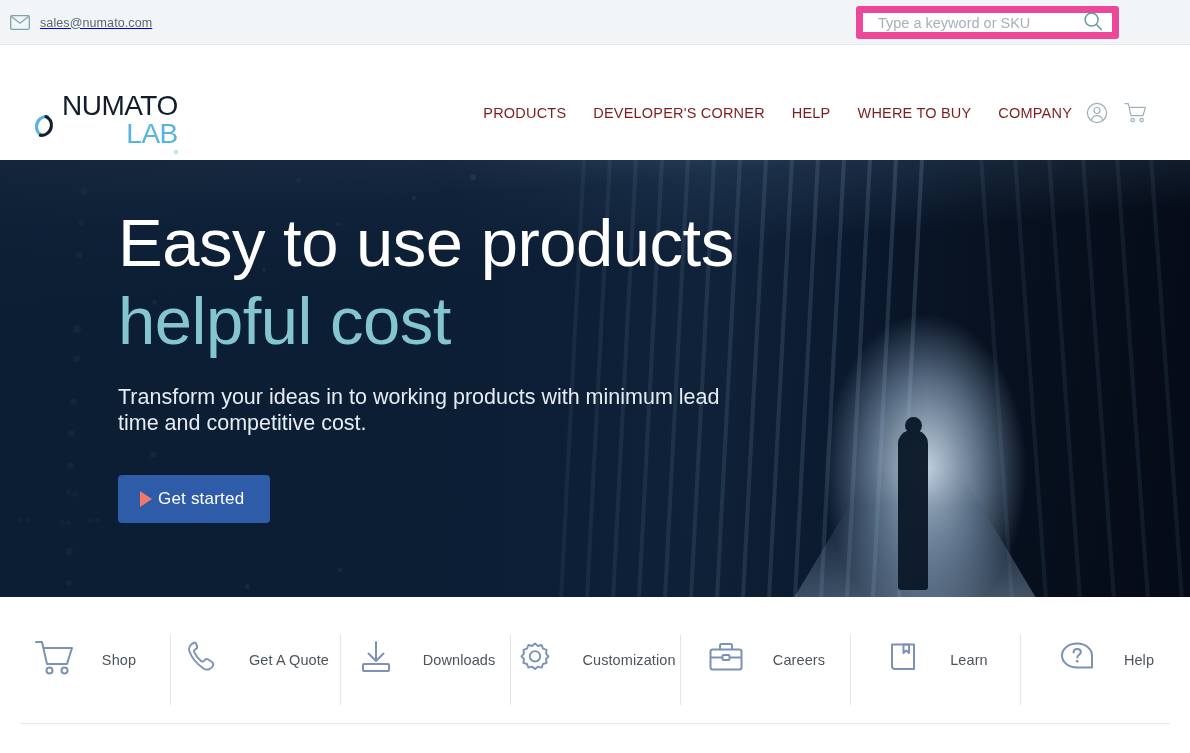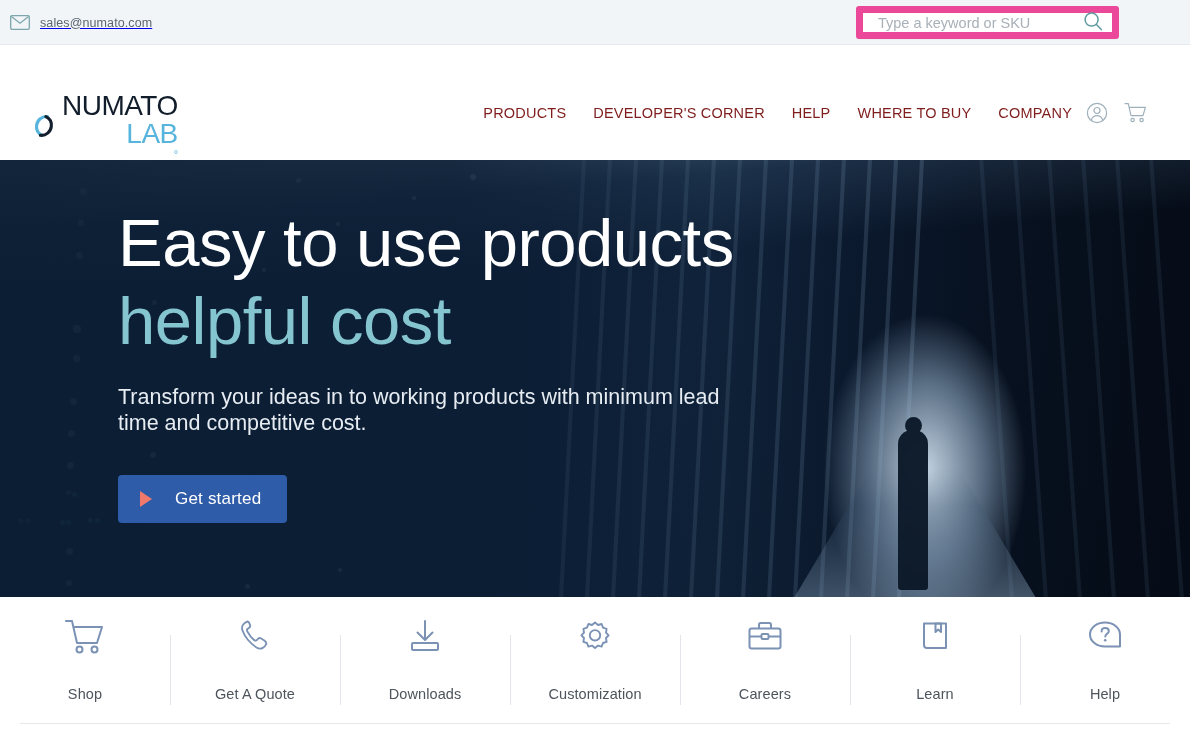--- a/index.html
+++ b/index.html
@@ -154,21 +154,21 @@
     font-size: 67px; font-weight: 300; line-height: 1.08;
     color: #85c5cf; letter-spacing: -0.5px; margin-top: 6px;
   }
   .hero-sub {
     margin-top: 26px;
     font-size: 21.5px; font-weight: 300; line-height: 1.22;
     color: #e6ecf2; max-width: 625px;
   }
   .get-started {
     margin-top: 39px;
-    display: inline-flex; align-items: center; gap: 23px;
+    display: inline-flex; align-items: center; gap: 6px;
     background: #2f5ca8; border: 0; border-radius: 4px;
     padding: 14px 26px 14px 22px;
     cursor: pointer;
     font-family: "Liberation Sans", sans-serif;
   }
   .play-tri {
     width: 0; height: 0;
     border-left: 12px solid #f0796c;
     border-top: 8px solid transparent;
     border-bottom: 8px solid transparent;
@@ -179,21 +179,21 @@
 
   
   .quicklinks {
     position: absolute; left: 0; top: 597px; width: 1190px; height: 126px;
     background: #ffffff;
     display: flex; align-items: center;
   }
   .ql-item {
     flex: 1;
     height: 100%;
-    display: flex; flex-direction: column; align-items: center; justify-content: center;
+    display: flex; flex-direction: row; align-items: center; justify-content: center;
     gap: 26px;
     cursor: pointer;
     position: relative;
   }
   .ql-item + .ql-item::before {
     content: ""; position: absolute; left: 0; top: 38px;
     width: 1px; height: 70px; background: #e2e6ea;
   }
   .ql-icon { display: block; }
   .ql-label { font-size: 14.5px; color: #4d545c; letter-spacing: .1px; }

